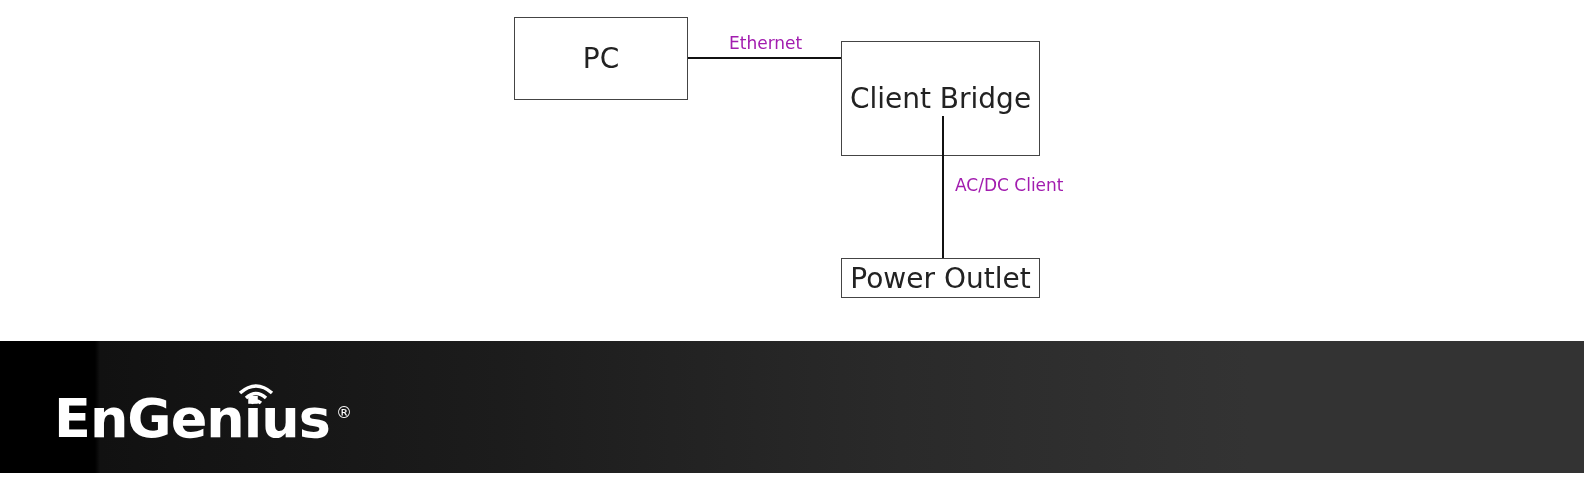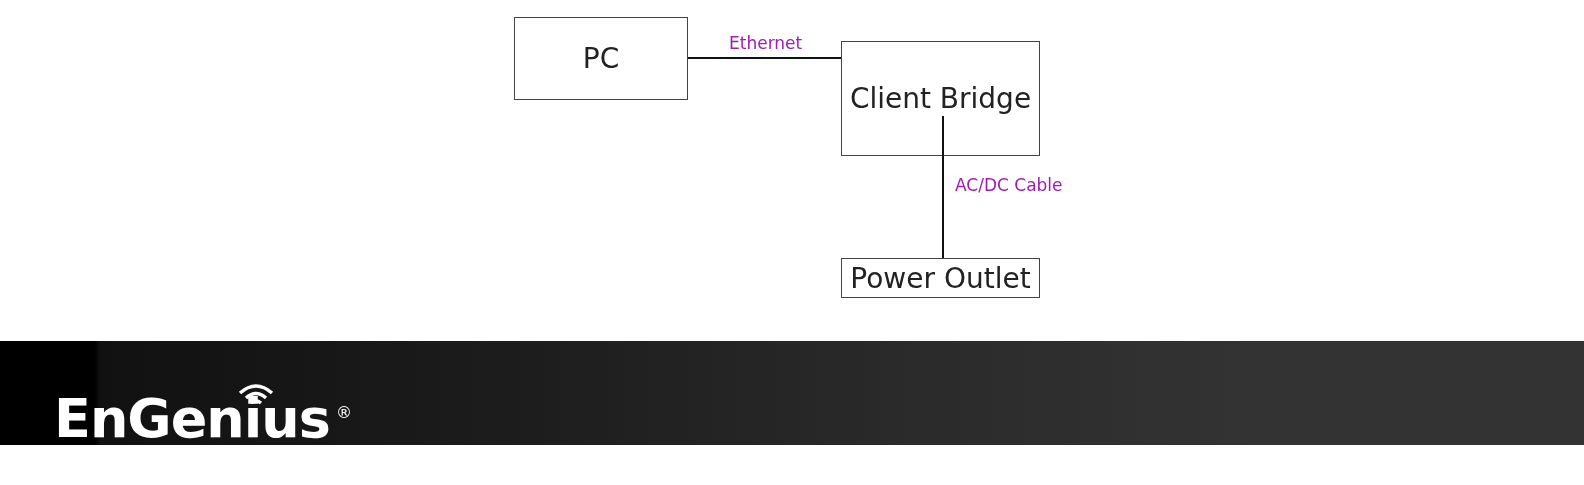--- a/index.html
+++ b/index.html
@@ -10,21 +10,21 @@
          font-size: 28px; color: #222; }
   #pc-box { left: 514px; top: 17px; width: 174px; height: 83px; }
   #bridge-box { left: 841px; top: 1px; width: 199px; height: 115px; margin-top: 40px; }
   #outlet-box { left: 841px; top: 258px; width: 199px; height: 40px; }
   .line { position: absolute; background: #111; }
   #eth-line { left: 688px; top: 57px; width: 153px; height: 2px; }
   #pwr-line { left: 942px; top: 116px; width: 2px; height: 142px; }
   .label { position: absolute; font-size: 17px; color: #a21caf; white-space: nowrap; }
   #eth-label { left: 729px; top: 33px; }
   #pwr-label { left: 955px; top: 175px; }
-  #footer { position: absolute; left: 0; top: 341px; width: 1584px; height: 104px;
+  #footer { position: absolute; left: 0; top: 341px; width: 1584px; height: 132px;
             background: linear-gradient(to right, #000 0px, #000 95px, #111 100px, #1c1c1c 500px, #2a2a2a 900px, #333 1250px, #333 1584px); }
   #logo { position: absolute; left: 54px; top: 48px; height: 60px; }
   #logo-text { font-family: "DejaVu Sans", sans-serif; font-weight: bold; font-size: 54px;
                color: #fff; letter-spacing: -1px; line-height: 60px; position: relative; }
   #wifi-icon { position: absolute; left: 182px; top: -8px; }
   #reg-icon { position: absolute; left: 282px; top: 14px; font-size: 16px; color: #fff; }
 </style>
 </head>
 <body>
 
@@ -33,21 +33,21 @@
 </div>
 
 <div id="eth-line" class="line"></div>
 <span id="eth-label" class="label">Ethernet</span>
 
 <div id="bridge-box" class="box">
   <span>Client Bridge</span>
 </div>
 
 <div id="pwr-line" class="line"></div>
-<span id="pwr-label" class="label">AC/DC Cable</span>
+<span id="pwr-label" class="label">AC/DC Client</span>
 
 <div id="outlet-box" class="box">
   <span>Power Outlet</span>
 </div>
 
 <div id="footer">
   <div id="logo">
     <span id="logo-text">EnGenius</span>
     <svg id="wifi-icon" width="40" height="28" viewBox="0 0 40 28">
       <path d="M4 12 Q20 -2 36 12" stroke="#fff" stroke-width="3.5" fill="none"></path>

